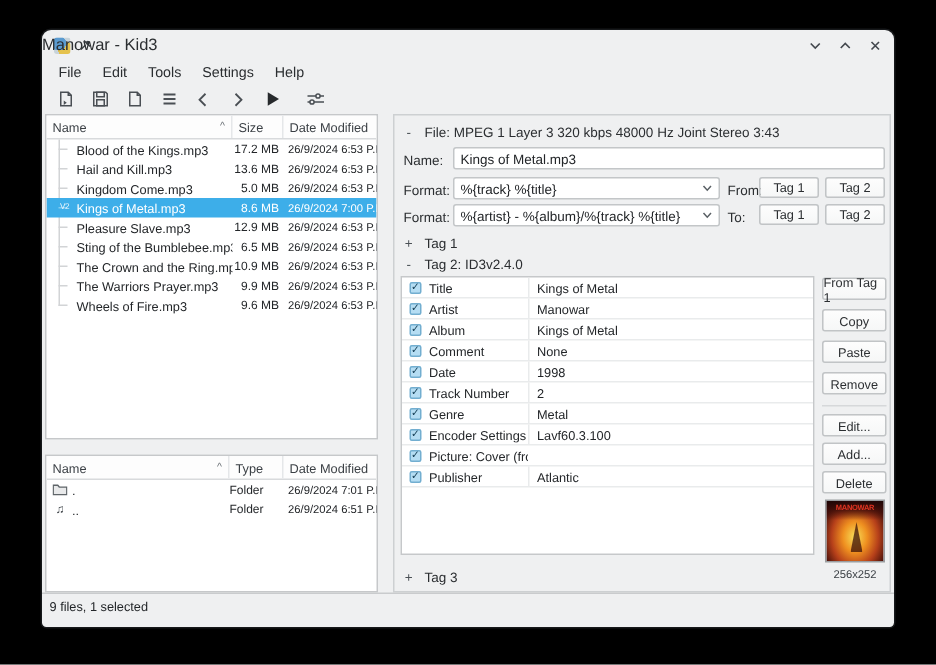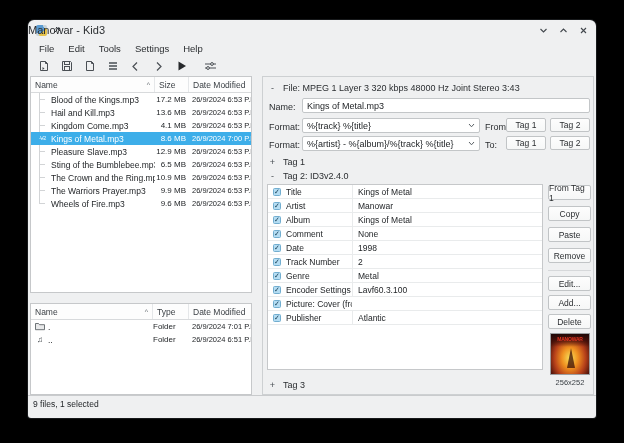--- a/index.html
+++ b/index.html
@@ -213,21 +213,21 @@
   </div>
           <div class="frow">
 
     <span class="fname">Hail and Kill.mp3</span>
     <span class="fsize">13.6 MB</span>
     <span class="fdate">26/9/2024 6:53 P.M.</span>
   </div>
           <div class="frow">
 
     <span class="fname">Kingdom Come.mp3</span>
-    <span class="fsize">4.1 MB</span>
+    <span class="fsize">5.0 MB</span>
     <span class="fdate">26/9/2024 6:53 P.M.</span>
   </div>
           <div class="frow selected">
     <span class="vmark">V2</span>
     <span class="fname">Kings of Metal.mp3</span>
     <span class="fsize">8.6 MB</span>
     <span class="fdate">26/9/2024 7:00 P.M.</span>
   </div>
           <div class="frow">
 

